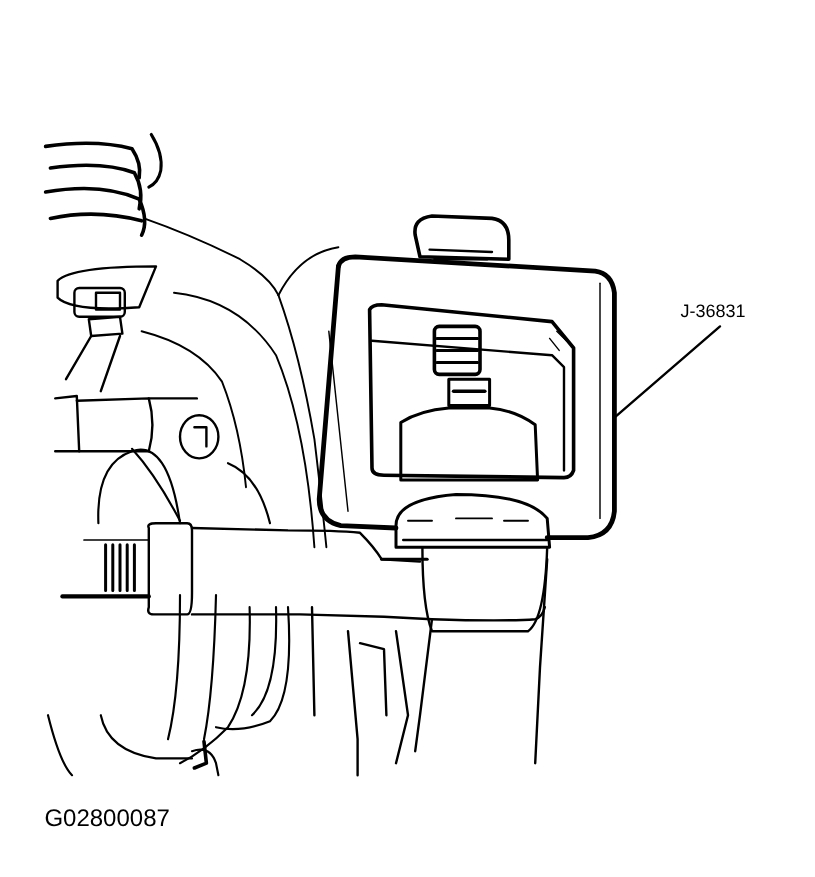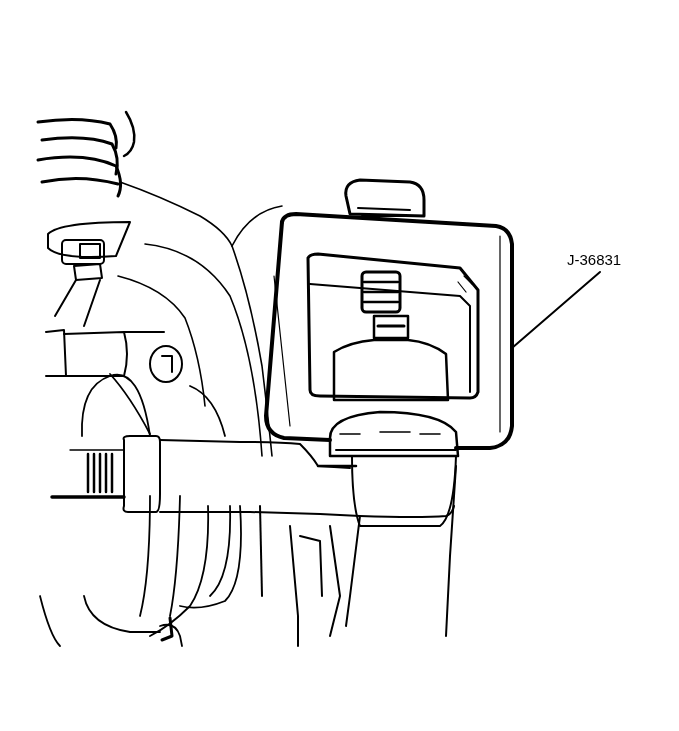--- a/index.html
+++ b/index.html
@@ -106,13 +106,14 @@
       <rect x="374" y="280" width="34" height="22" stroke-width="2.5"></rect>
       <path d="M378 290 L404 290" stroke-width="3"></path>
 
       <path d="M334 316 Q350 306 374 304 L408 304 Q430 306 446 318 L448 364 L334 364 Z" stroke-width="2.5"></path>
     </g>
 
     <path d="M512 312 L600 236" stroke-width="2"></path>
   </svg>
 
   <div class="tool-label">J-36831</div>
+  <div class="fig-id">G02800087</div>
 </div>
 
 </body></html>

